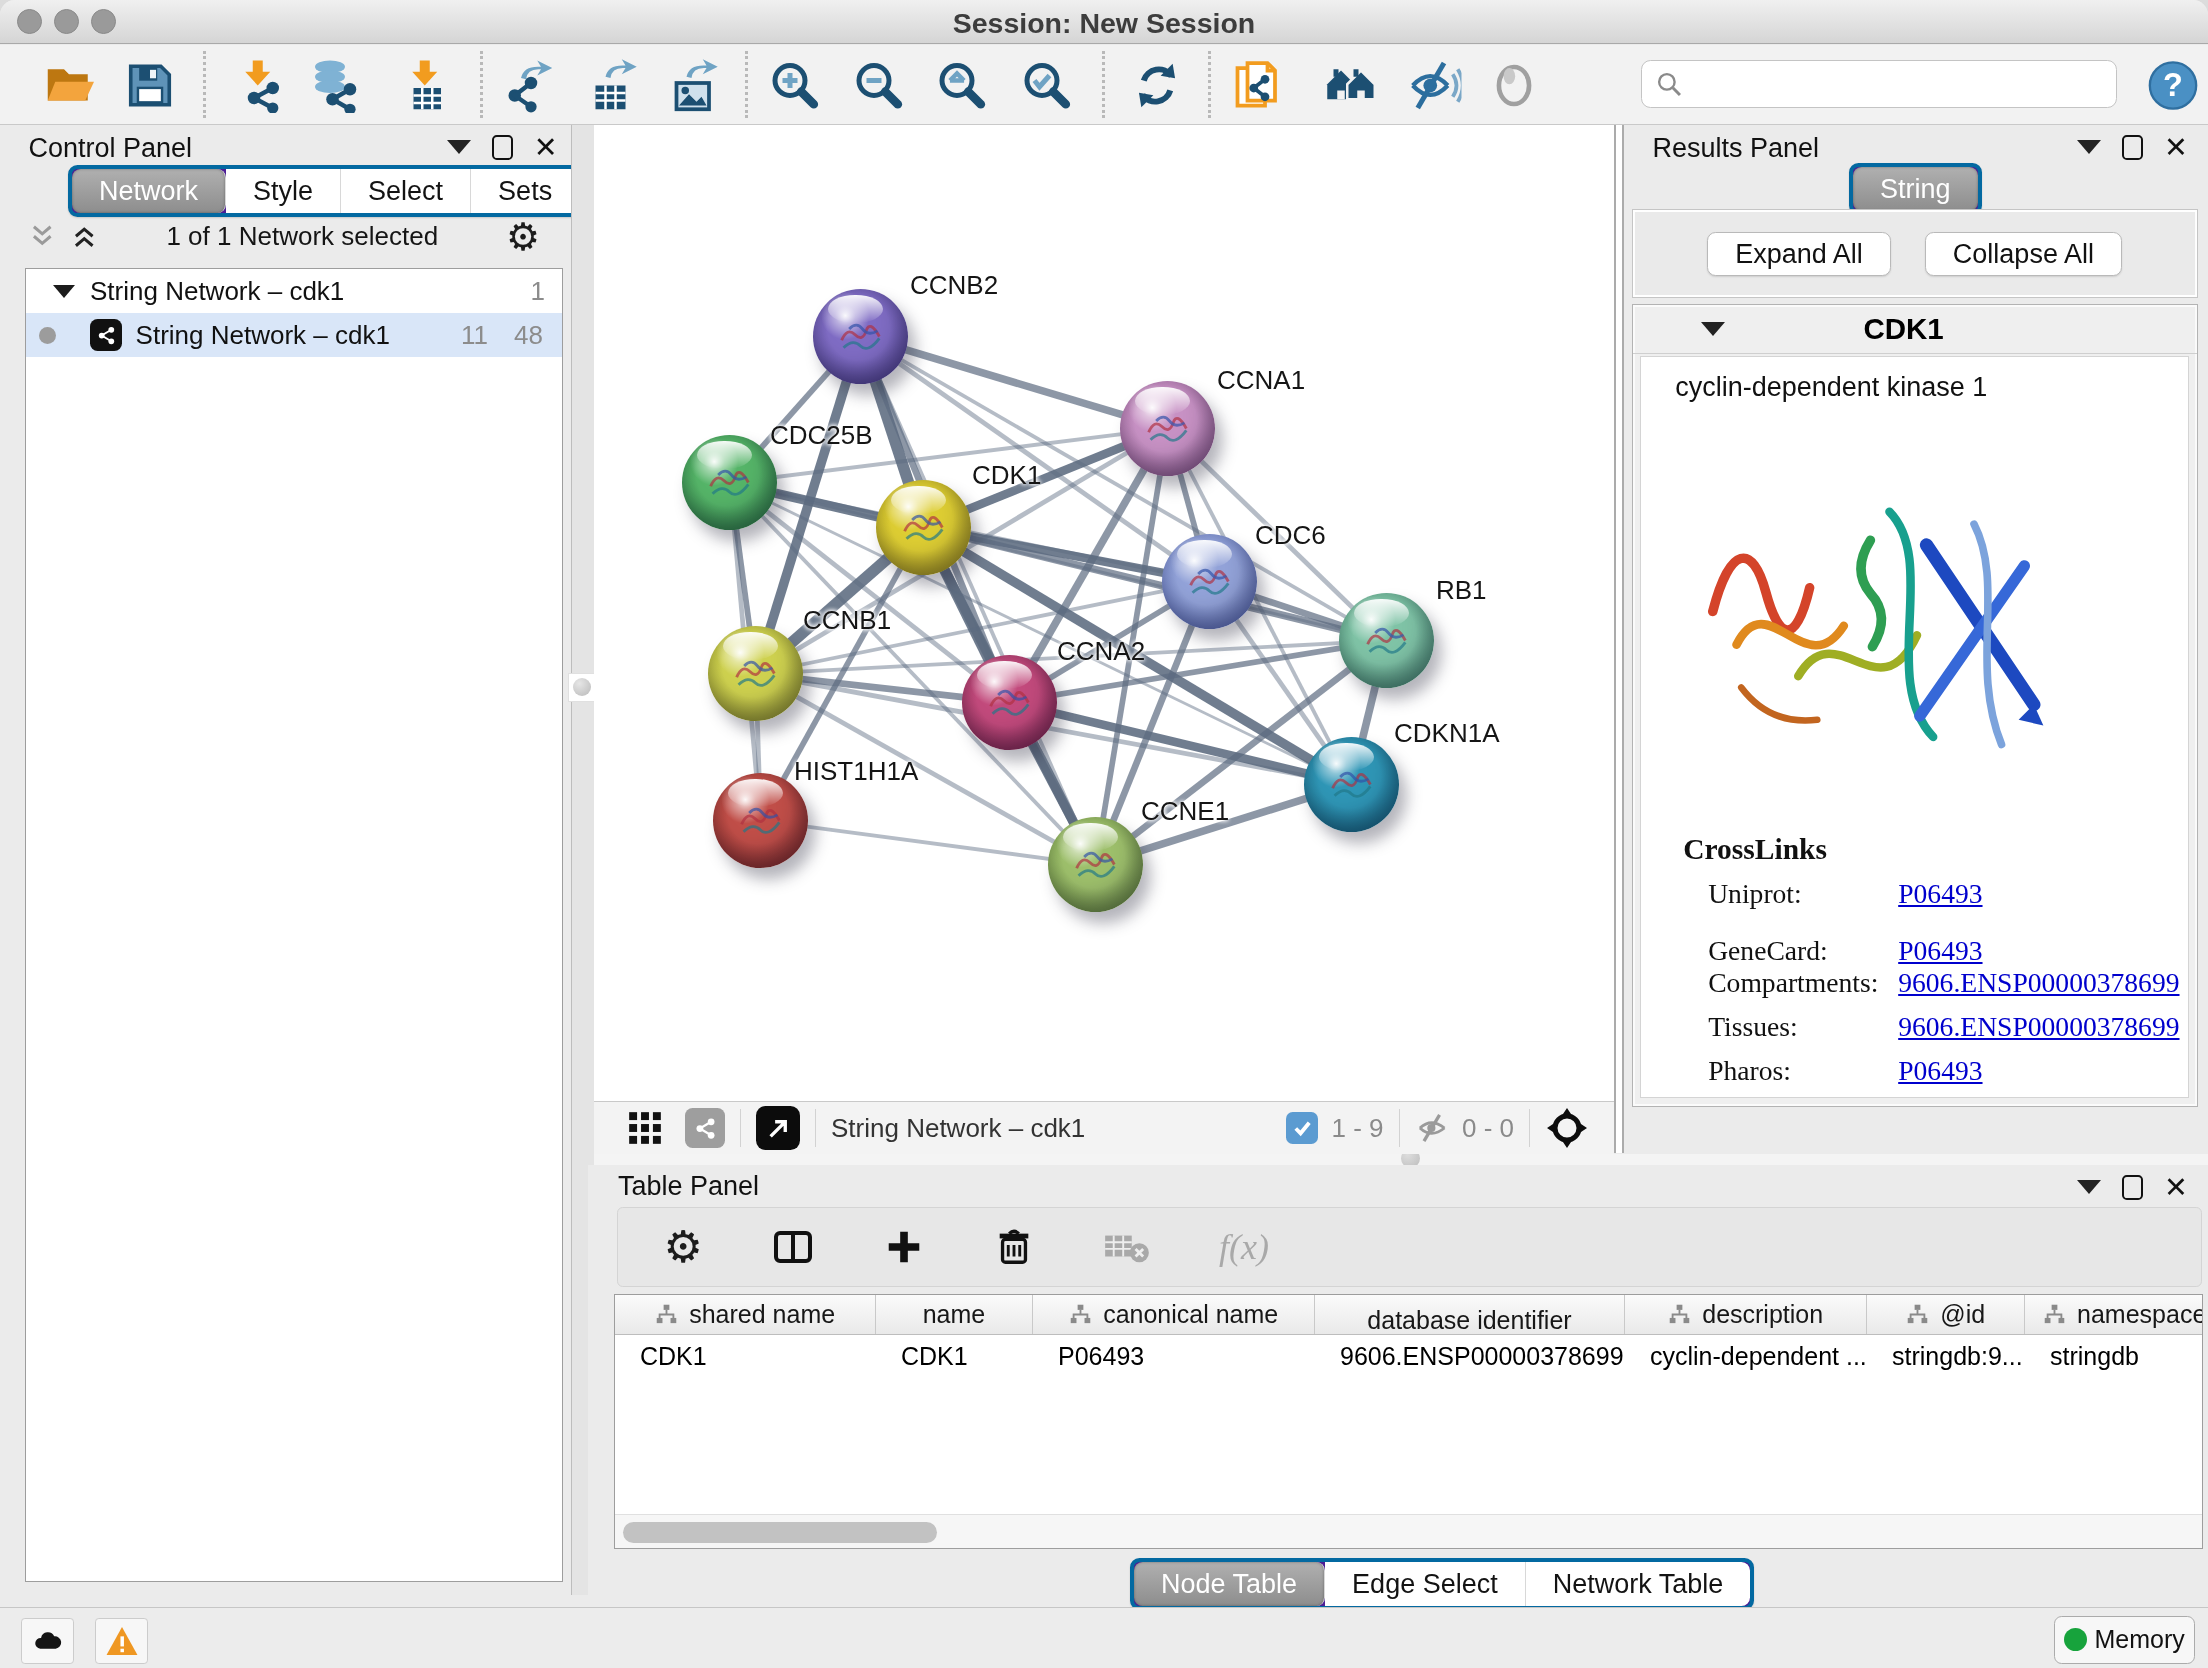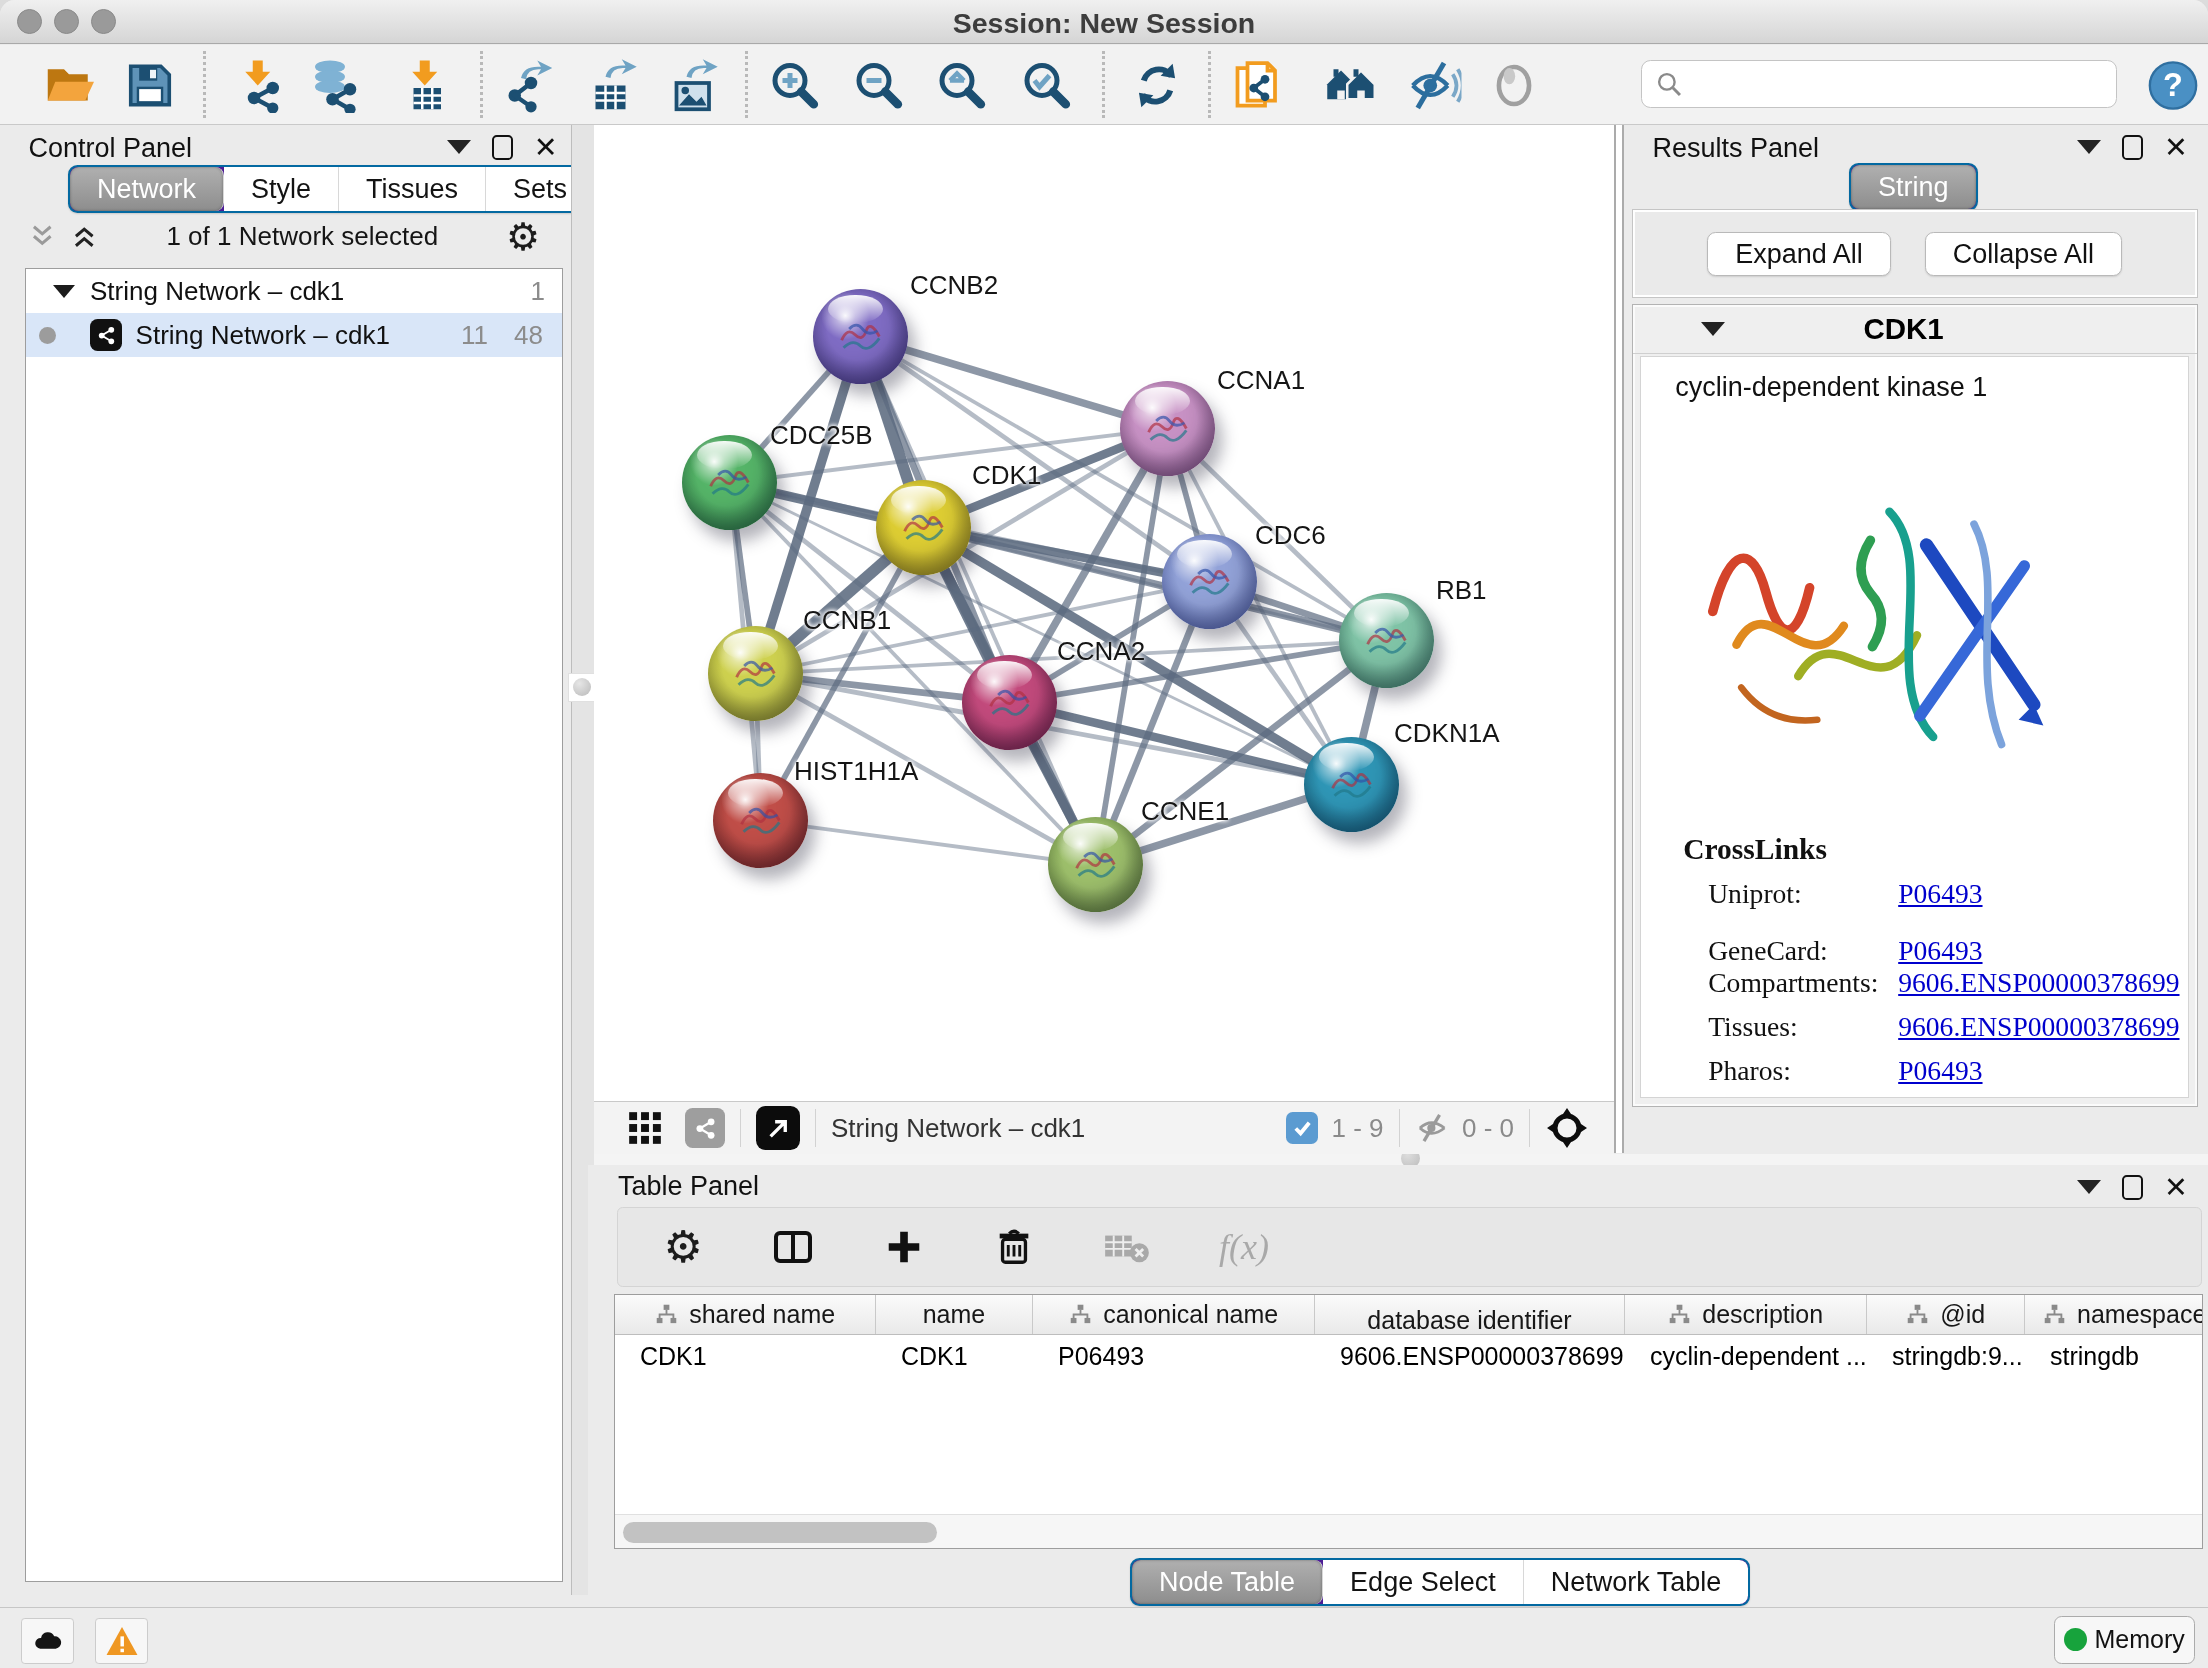--- a/index.html
+++ b/index.html
@@ -28,21 +28,21 @@
   .searchbox input { border:none; outline:none; font-size:25px; width:399px; background:transparent; }
 
   
   .phead { font-size:27px; color:#111; }
   .pbtns { position:absolute; display:flex; align-items:center; gap:21px; }
   .tri-down { width:0; height:0; border-left:12.4px solid transparent; border-right:12.4px solid transparent;
     border-top:14.3px solid #222; }
   .float-btn { width:21px; height:25px; border:2.9px solid #111; border-radius:4.8px; background:transparent; }
   .close-x { font-size:28.5px; font-weight:bold; color:#111; line-height:25px; }
 
-  .seg { display:flex; background:#4c1d95; border:2px solid #0369a1; border-radius:9.5px;
+  .seg { display:flex; background:#4c1d95; border:4px solid #0369a1; border-radius:9.5px;
     box-shadow:0 1px 1.9px rgba(0,0,0,.15); }
   .seg .tab { padding:0 27px; height:44px; line-height:44px; font-size:27px; color:#131313;
     background:#fff; border-right:1px solid #d8d8d8; white-space:nowrap; }
   .seg .tab:first-child { border-radius:8.6px 0 0 8.6px; }
   .seg .tab:last-child  { border-radius:0 8.6px 8.6px 0; border-right:none; }
   .seg .tab.active { background:linear-gradient(#b0b0b0,#8d8d8d); color:#fff; border-radius:8.6px;
     box-shadow:inset 0 0 2.9px rgba(0,0,0,.35); }
 
   
   .control-panel { position:absolute; left:0; top:125px; width:571px; height:1470px; background:#ebebeb; }
@@ -316,21 +316,21 @@
   <div class="control-panel">
     <div style="position:absolute;left:28.5px;top:7.6px" class="phead">Control Panel</div>
     <div class="pbtns" style="right:13.3px;top:9.5px">
       <span class="tri-down"></span>
       <span class="float-btn"></span>
       <span class="close-x">✕</span>
     </div>
     <div class="seg" style="position:absolute;left:68px;top:40px" id="cp-tabs">
         <span class="tab active">Network</span>
         <span class="tab">Style</span>
-        <span class="tab">Tissues</span>
+        <span class="tab">Select</span>
         <span class="tab">Sets</span>
       </div>
     <div class="cp-sub">
       <svg width="28.5" height="28.5" viewBox="0 0 24 24" style="margin-left:13.3px">
           <path d="M5 4l7 6 7-6M5 12l7 6 7-6" fill="none" stroke="#9a9a9a" stroke-width="2.5"></path>
         </svg>
       <svg width="28.5" height="28.5" viewBox="0 0 24 24" style="margin-left:13.3px">
           <path d="M5 20l7-6 7 6M5 12l7-6 7 6" fill="none" stroke="#222" stroke-width="2.5"></path>
         </svg>
       <div style="flex:1;text-align:center">1 of 1 Network selected</div>

